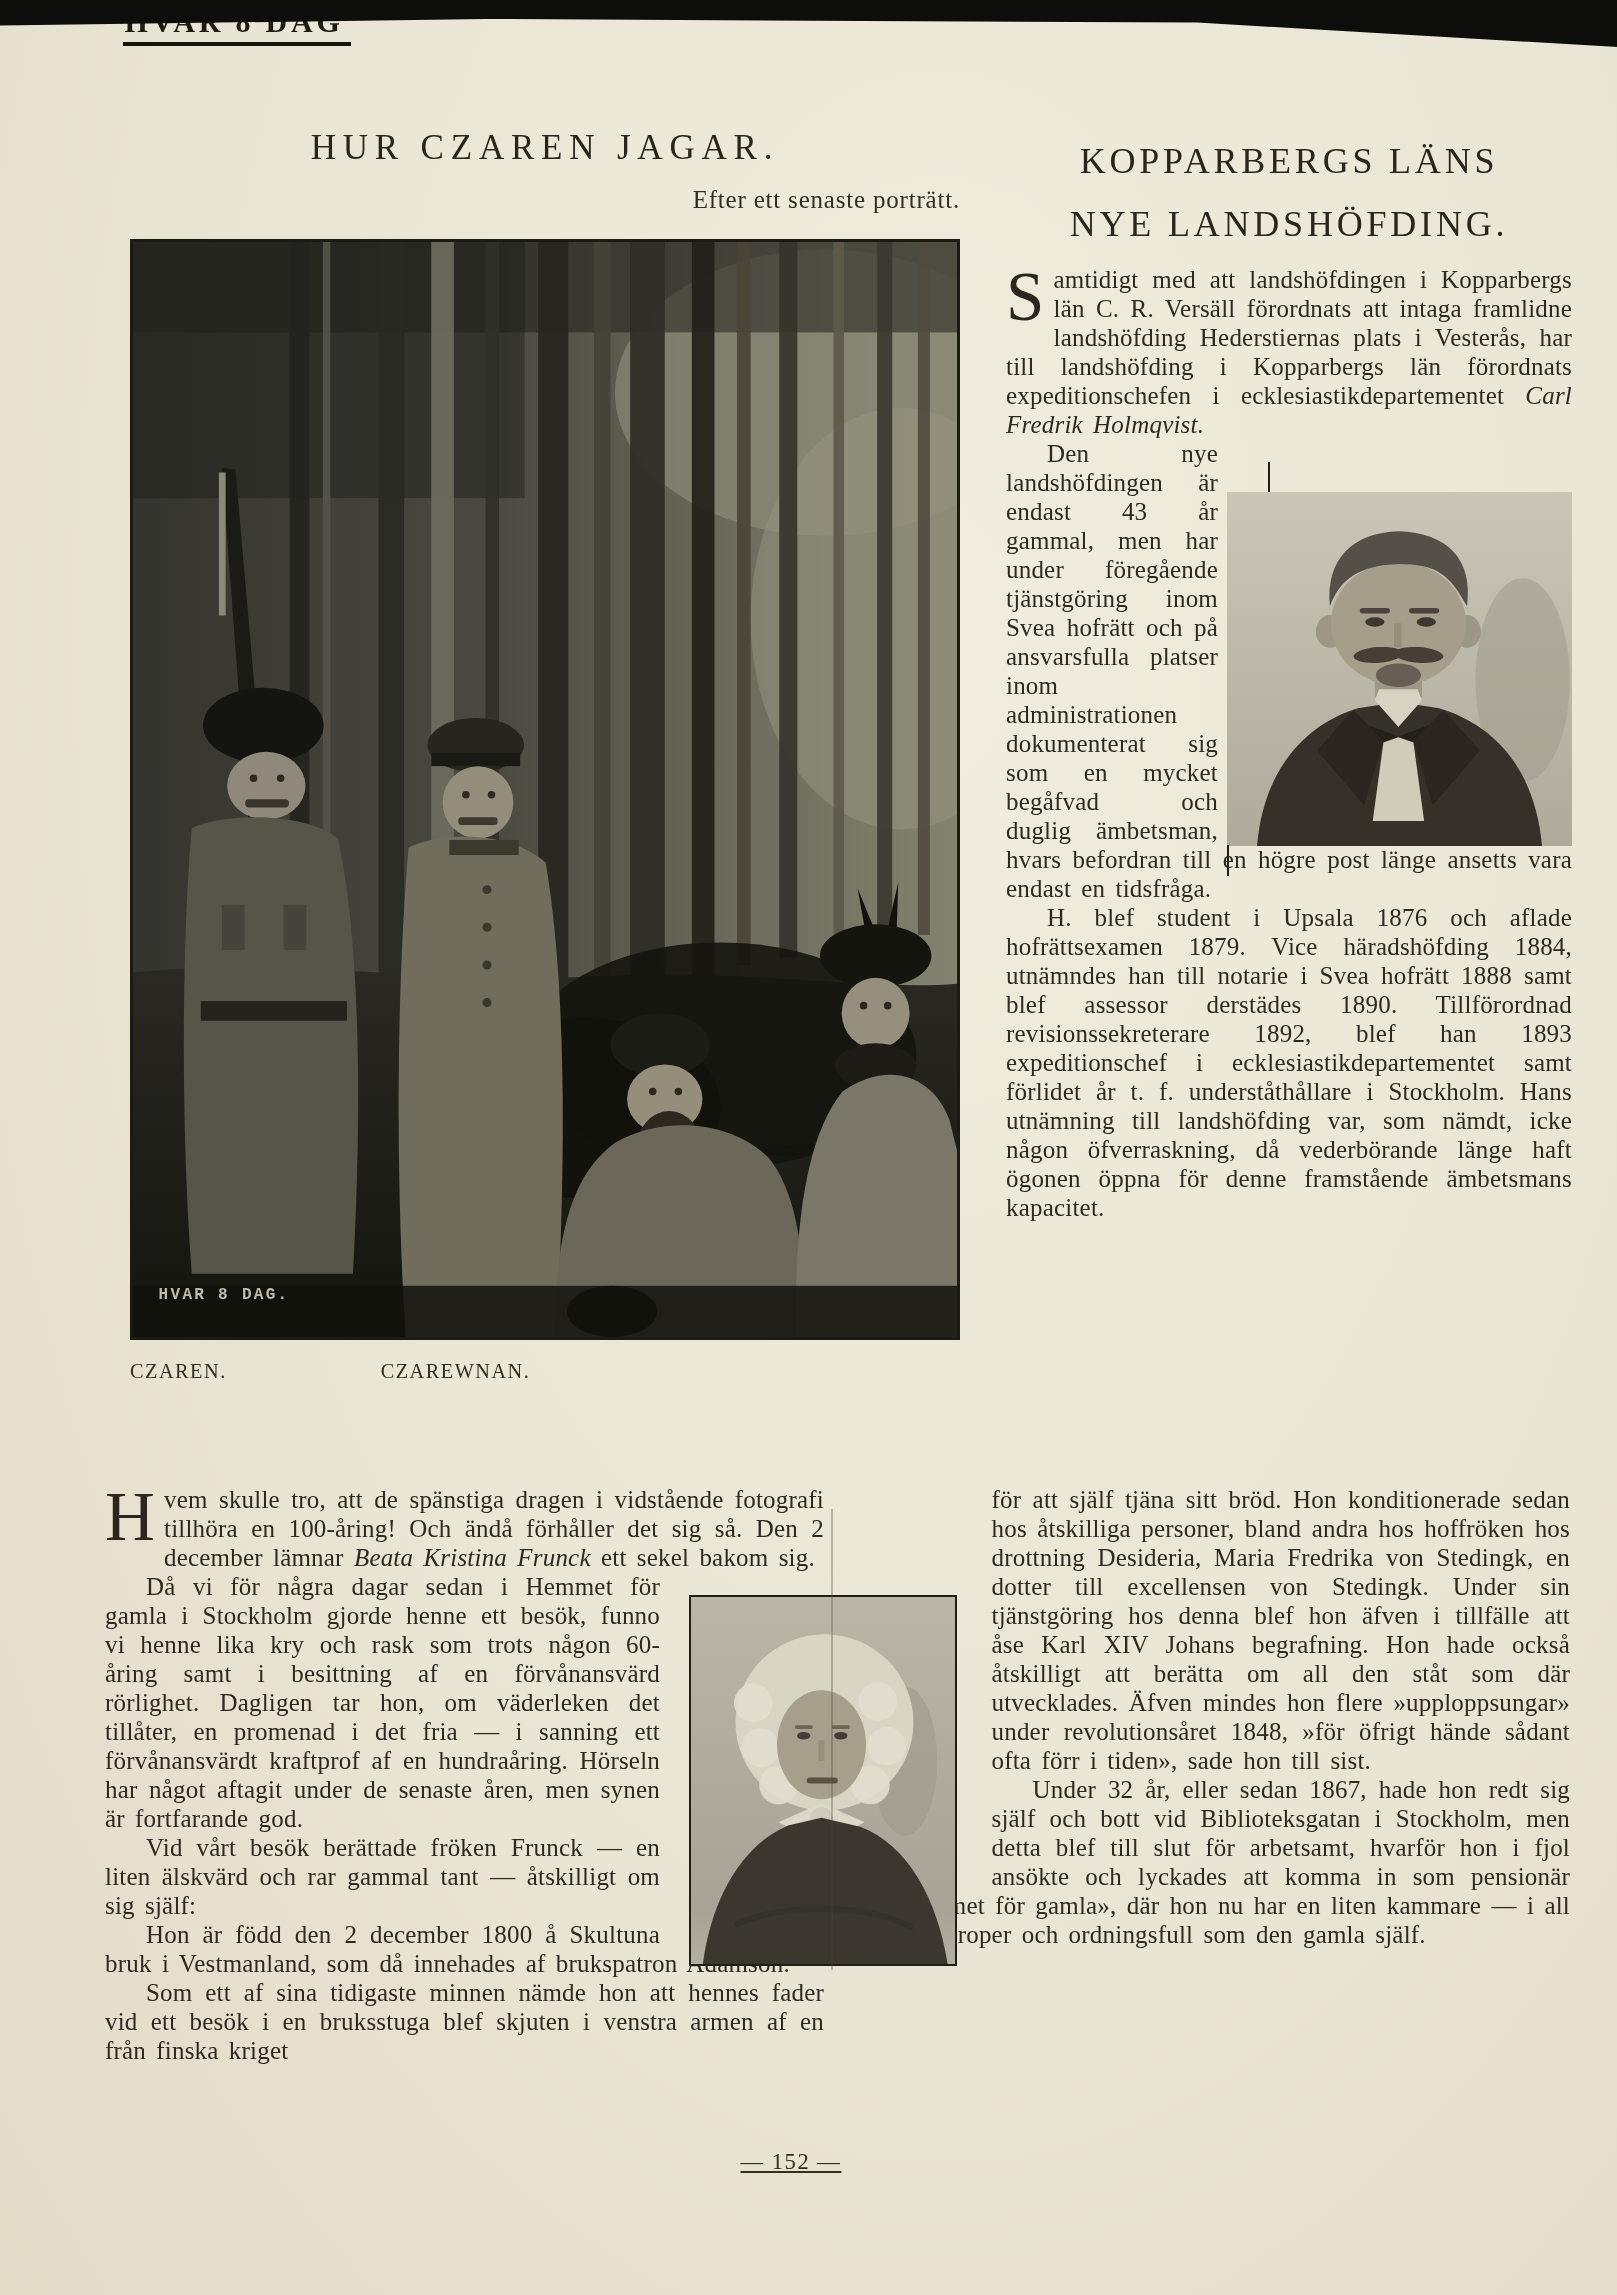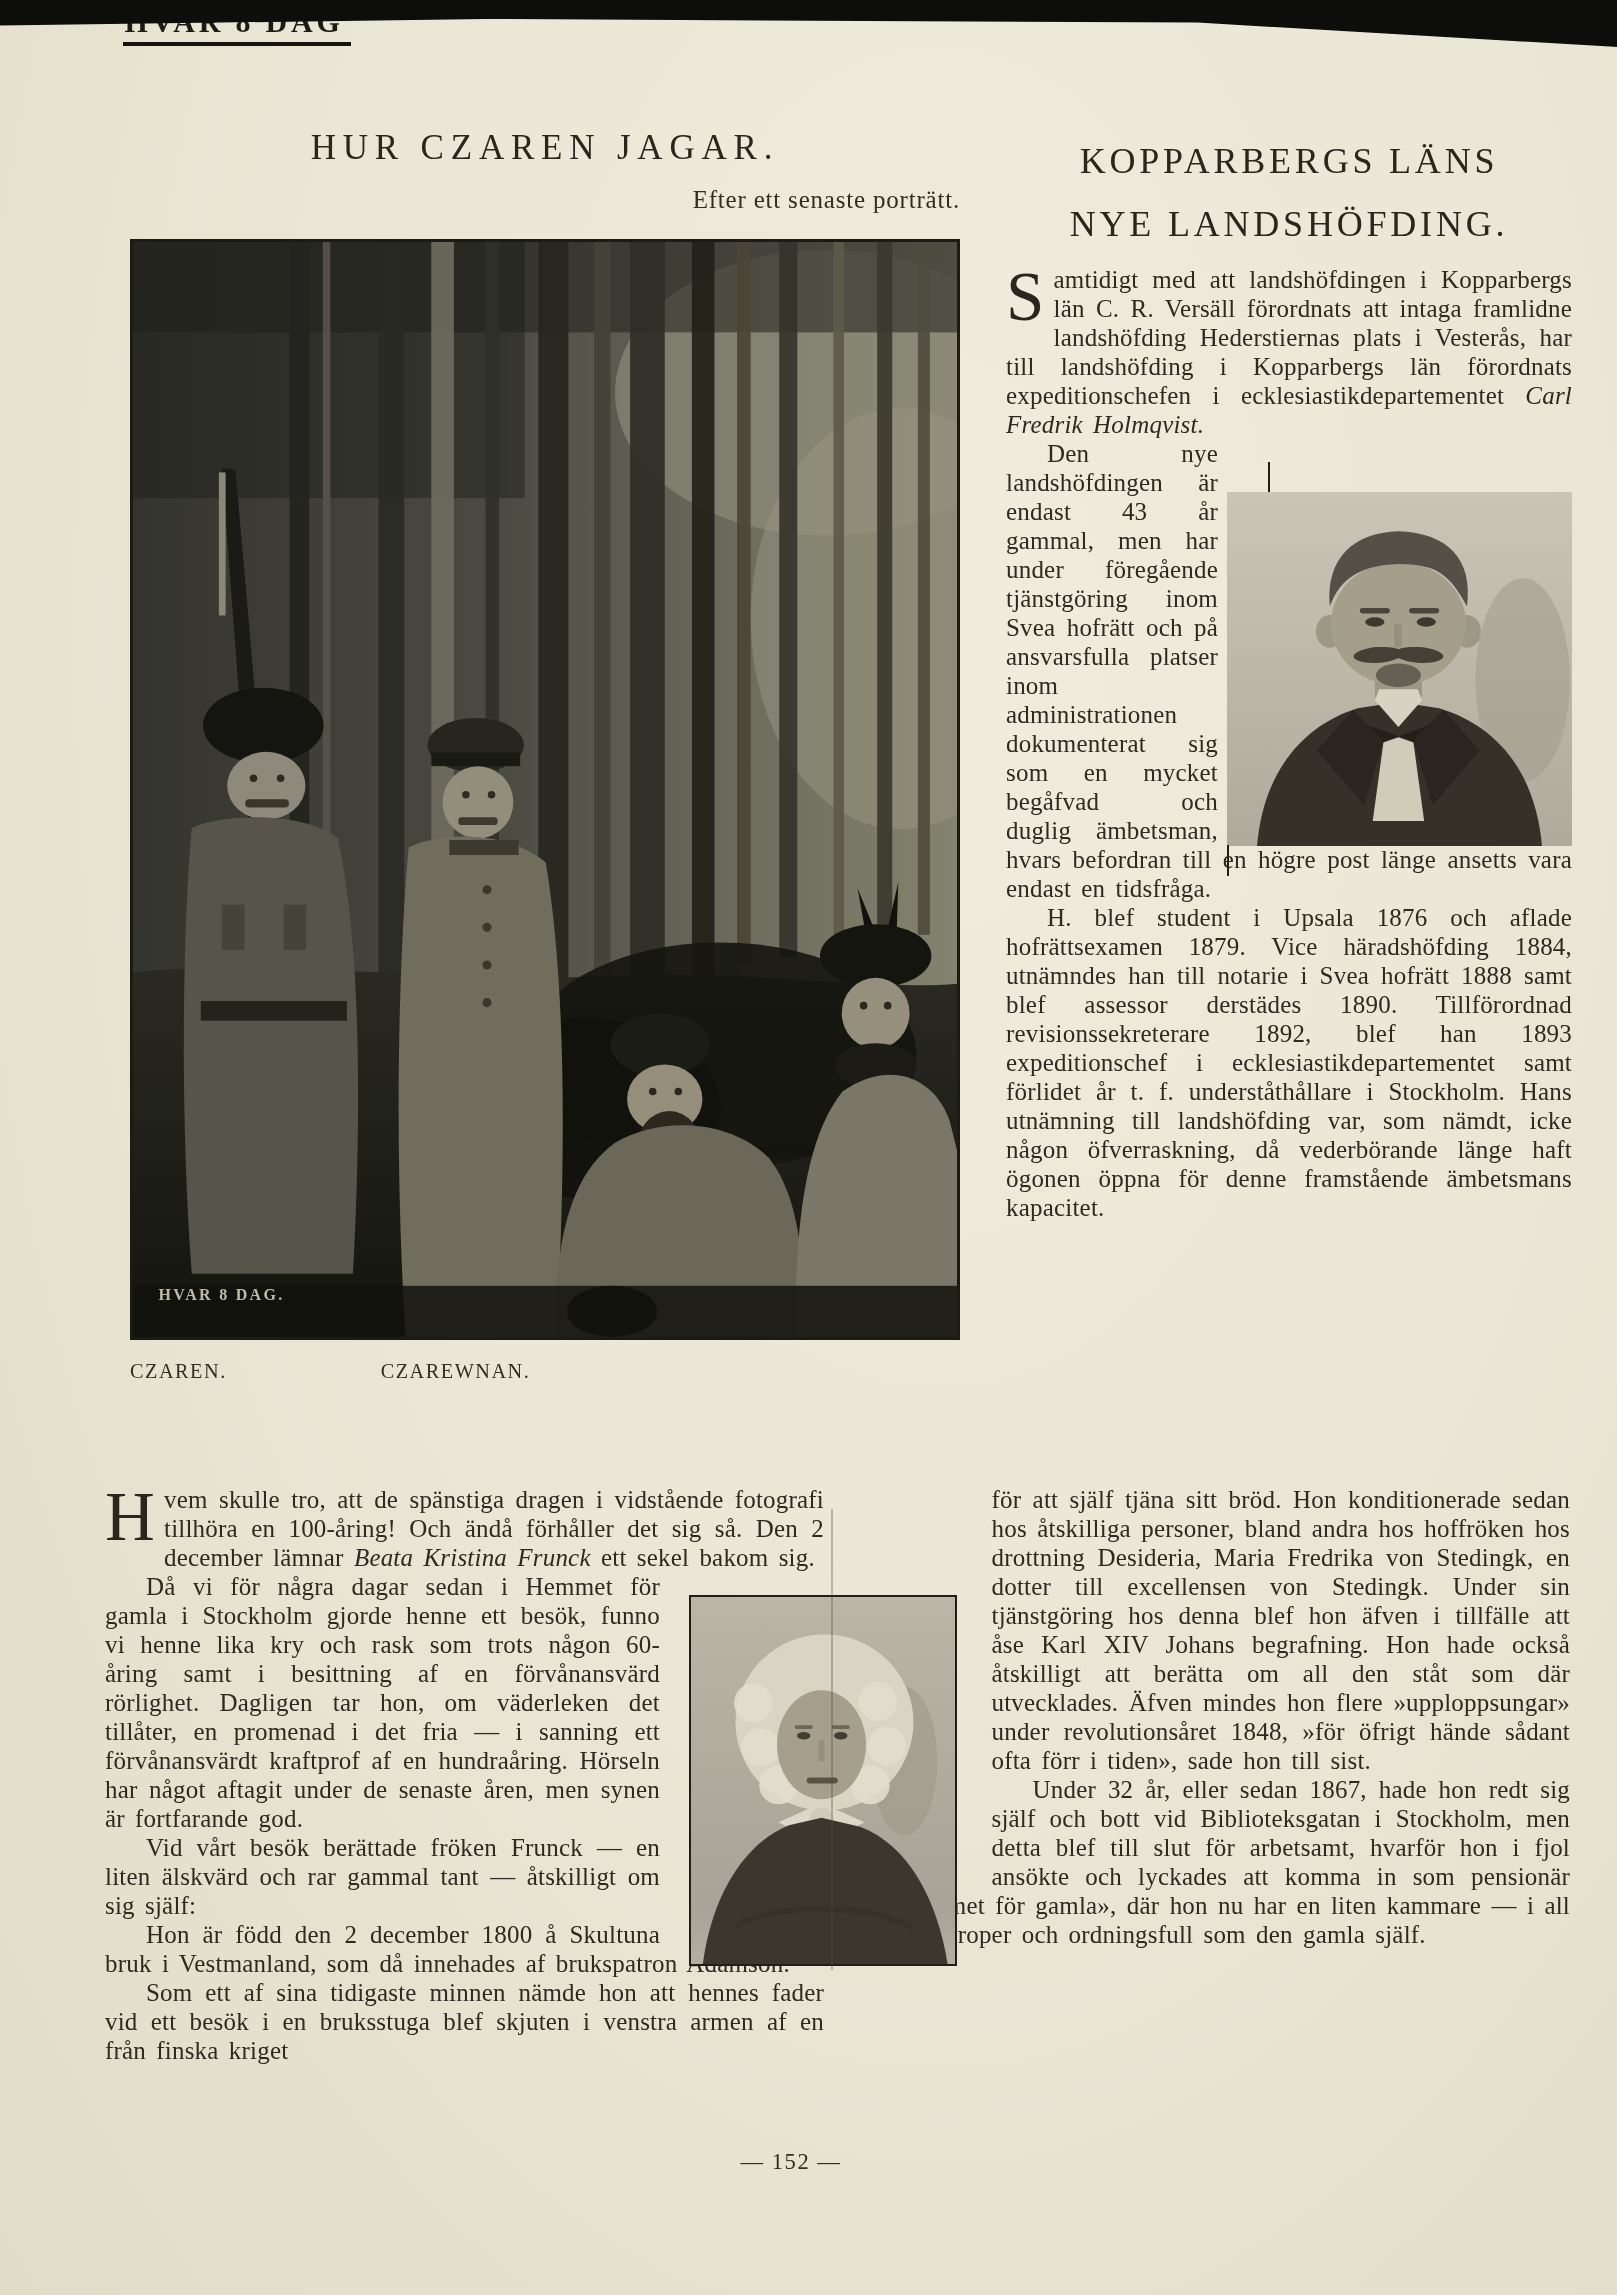--- a/index.html
+++ b/index.html
@@ -14,21 +14,21 @@
   #masthead{position:absolute;left:123px;top:4.5px;z-index:1;font-weight:bold;font-size:30px;
             letter-spacing:3.8px;color:#1d1b14;border-bottom:4.5px solid #15140f;padding:0 7.5px 3px 1.5px;}
   
   #art1-title{position:absolute;left:130px;top:128px;width:830px;text-align:center;
               font-size:35px;letter-spacing:6.8px;color:#2b261d;}
   #art1-sub{position:absolute;left:130px;top:186px;width:830px;text-align:right;
             font-size:25px;letter-spacing:0.8px;color:#332e24;}
   #czar-photo{position:absolute;left:130px;top:239px;width:830px;height:1101px;
               border:3px solid #1b1a15;box-sizing:border-box;background:#3c3c35;}
   #czar-photo svg{display:block;width:100%;height:100%;}
-  #watermark{position:absolute;left:25.6px;bottom:33px;font-family:Liberation Serif, serif;
+  #watermark{position:absolute;left:25.6px;bottom:33px;font-family:Liberation Mono, monospace;
              font-weight:bold;font-size:16px;letter-spacing:2.3px;color:#cdc9b8;opacity:.92;}
   #art1-captions{position:absolute;left:130px;top:1360px;width:830px;display:flex;
                  gap:154px;font-size:20.3px;letter-spacing:1.5px;color:#332e24;}
   
   #art2-title{position:absolute;left:1006px;top:130px;width:566px;text-align:center;
               font-size:36px;letter-spacing:3.8px;line-height:63px;color:#2b261d;}
   .bodytext{font-size:25px;line-height:29px;text-align:justify;word-spacing:3.8px;
             letter-spacing:0.2px;color:#2e2921;hyphens:none;}
   .bodytext p{margin:0;}
   .indent{text-indent:41px;}
@@ -42,21 +42,21 @@
               font-size:38px;letter-spacing:10.5px;color:#2b261d;}
   #art3-left{position:absolute;left:105px;top:1485px;width:719px;}
   #art3-right{position:absolute;left:842px;top:1485px;width:728px;}
   .spacer-right{float:right;width:164px;height:371px;}
   .spacer-left{float:left;width:139px;height:380px;margin-right:10.5px;}
   #frunck-photo{position:absolute;left:689px;top:1595px;width:268px;height:371px;
                 border:2.3px solid #201e18;box-sizing:border-box;background:#b0ad9f;}
   #frunck-photo svg{display:block;width:100%;height:100%;}
   #col-rule{position:absolute;left:831px;top:1509px;width:1.5px;height:461px;background:rgba(82,72,56,.32);}
   #page-num{position:absolute;left:0;top:2149px;width:1582px;text-align:center;
-            font-size:22.6px;letter-spacing:1.5px;color:#332e24;}
+            font-size:22.6px;letter-spacing:1.5px;color:#332e24;text-decoration:underline;}
   .ital{font-style:italic;}
 </style>
 </head>
 <body>
 
 <div id="page">
 
   <div id="top-band"></div>
   <div id="masthead">HVAR 8 DAG</div>
 

